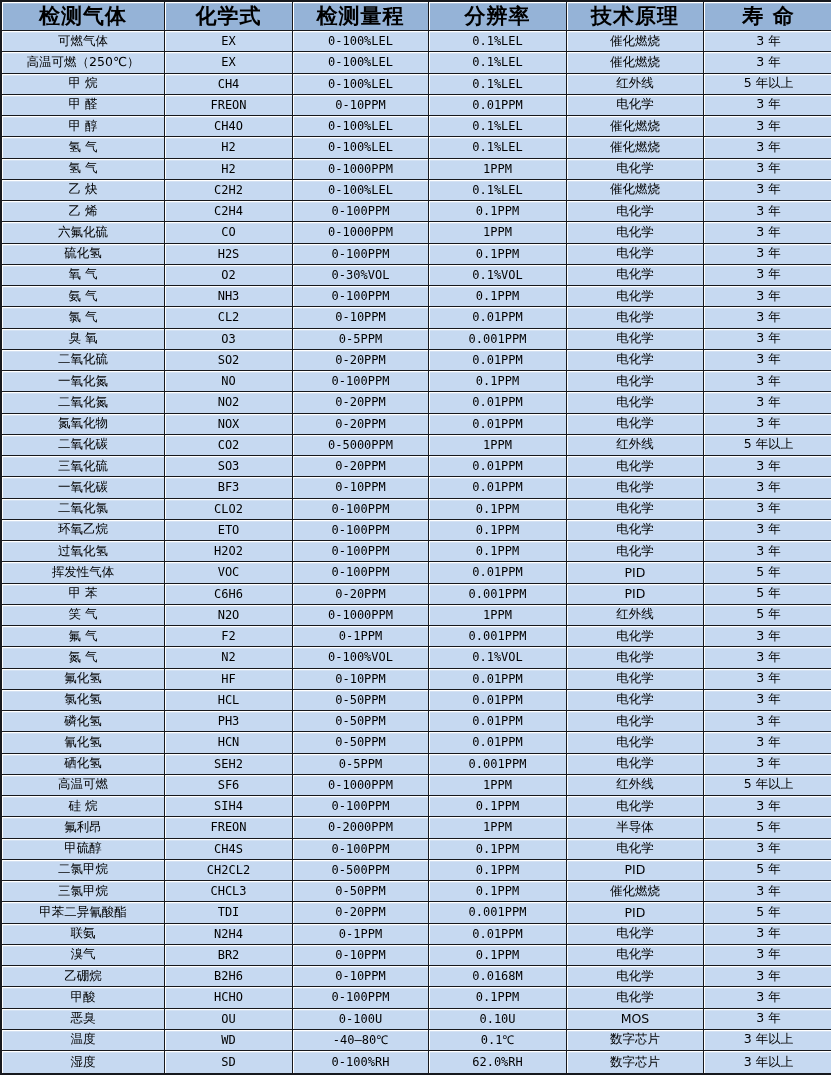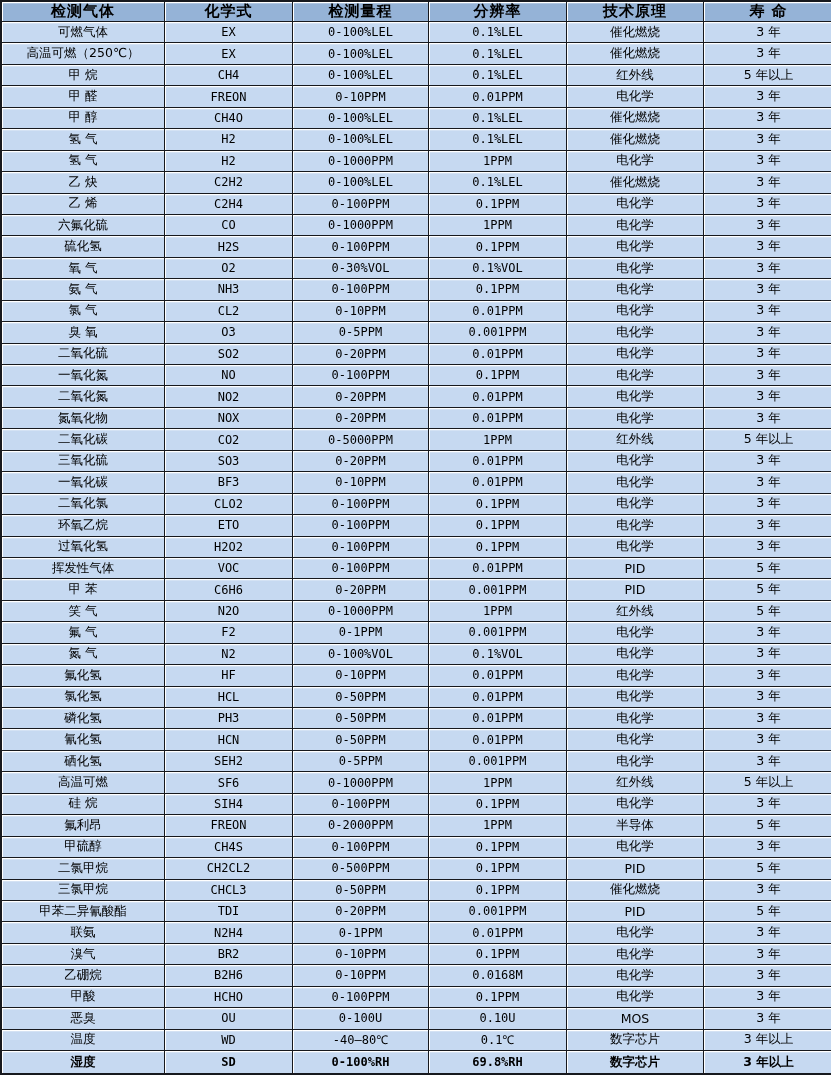--- a/index.html
+++ b/index.html
@@ -29,24 +29,24 @@
     text-align:center;
     vertical-align:middle;
     color:var(--text);
     border-right:1.5px solid var(--border);
     border-bottom:1.5px solid var(--border);
     box-shadow:inset 1px 1.2px 0 var(--grid-white);
     overflow:hidden;
     white-space:nowrap;
   }
   th:last-child,td:last-child{border-right:none;}
-  tr:last-child td{border-bottom:none;font-weight:bold;}
+  tr:last-child td{border-bottom:none;}
   th{
     background:var(--header-bg);
-    font-size:15px;
+    font-size:21px;
     font-weight:bold;
     height:20px;
     letter-spacing:1px;
   }
   td{
     font-size:12.5px;
   }
   td.ascii{
     font-family:"DejaVu Sans Mono","Liberation Mono",monospace;
     font-size:12px;
@@ -456,18 +456,18 @@
         <td class="ascii">WD</td>
         <td class="ascii">-40—80℃</td>
         <td class="ascii">0.1℃</td>
         <td>数字芯片</td>
         <td>3 年以上</td>
       </tr>
       <tr>
         <td>湿度</td>
         <td class="ascii">SD</td>
         <td class="ascii">0-100%RH</td>
-        <td class="ascii">69.8%RH</td>
+        <td class="ascii">62.0%RH</td>
         <td>数字芯片</td>
         <td>3 年以上</td>
       </tr>
     </tbody>
 </table>
 
 </body></html>

